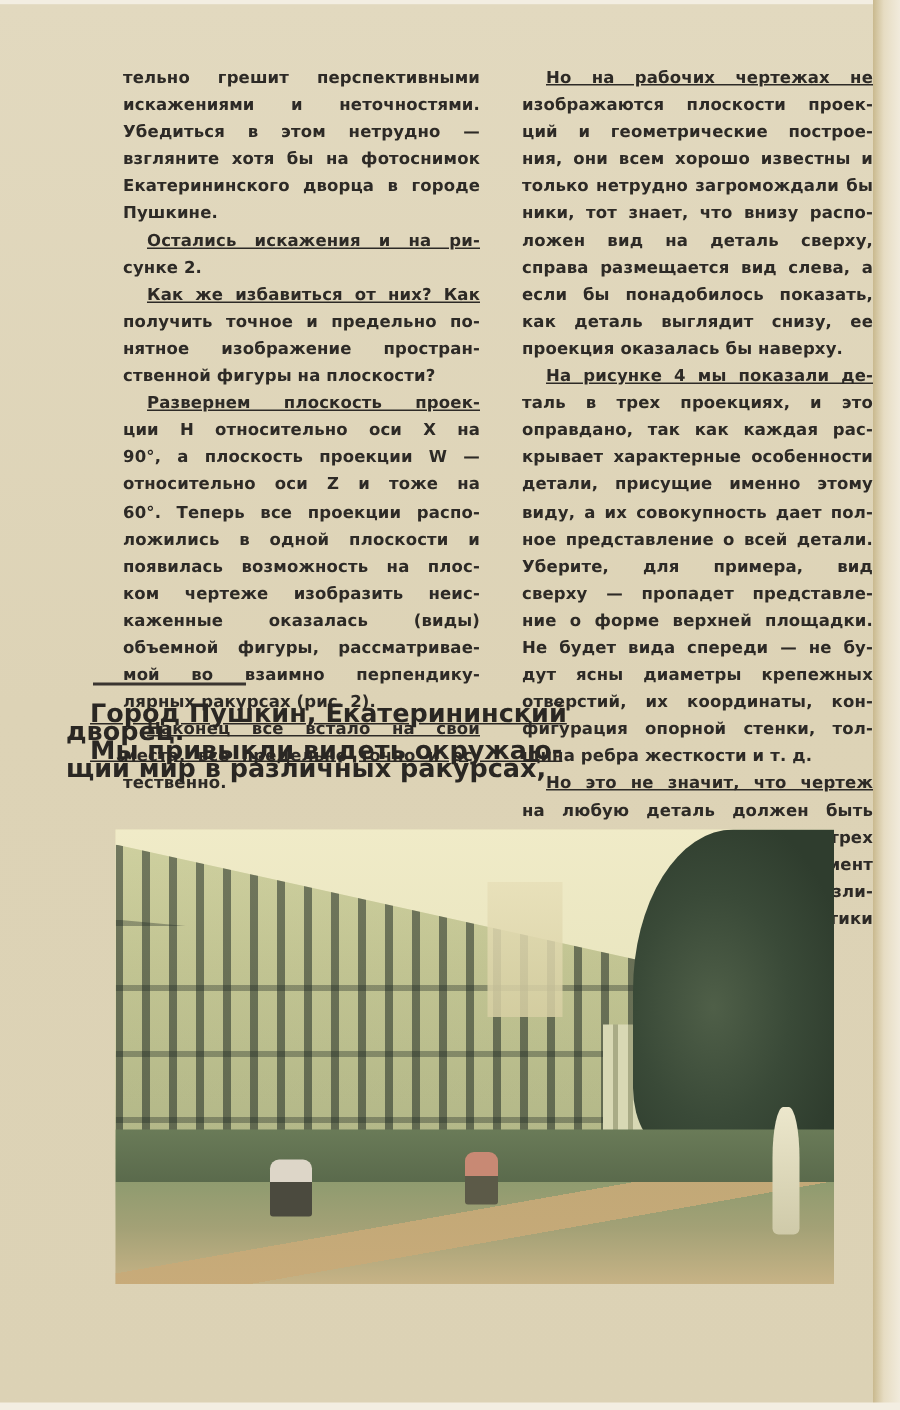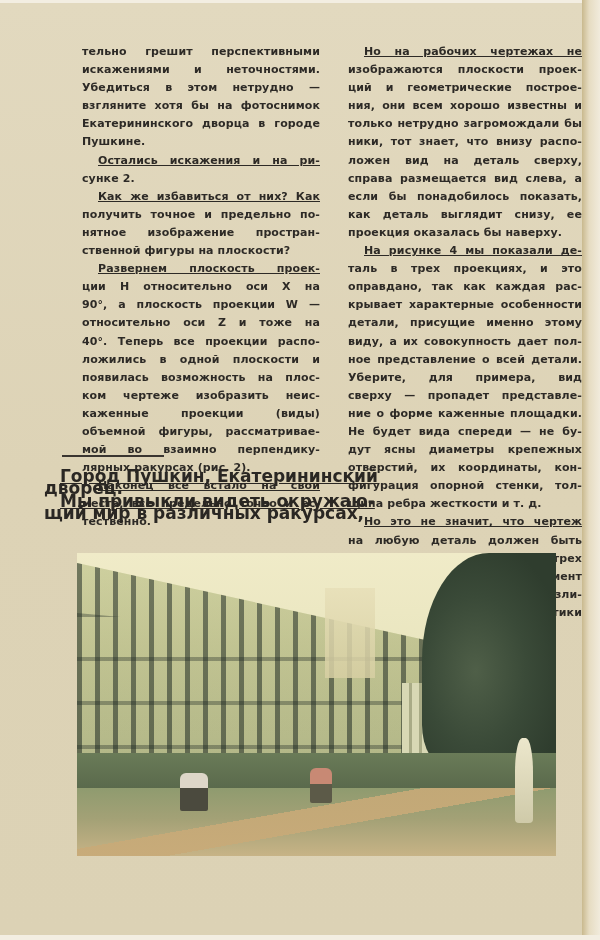--- a/index.html
+++ b/index.html
@@ -101,25 +101,25 @@
     <span class="ln first">Остались искажения и на ри-</span>
     <span class="ln last">сунке 2.</span>
     <span class="ln first">Как же избавиться от них? Как</span>
     <span class="ln">получить точное и предельно по-</span>
     <span class="ln">нятное изображение простран-</span>
     <span class="ln last">ственной фигуры на плоскости?</span>
     <span class="ln first">Развернем плоскость проек-</span>
     <span class="ln">ции H относительно оси X на</span>
     <span class="ln">90°, а плоскость проекции W —</span>
     <span class="ln">относительно оси Z и тоже на</span>
-    <span class="ln">40°. Теперь все проекции распо-</span>
+    <span class="ln">60°. Теперь все проекции распо-</span>
     <span class="ln">ложились в одной плоскости и</span>
     <span class="ln">появилась возможность на плос-</span>
     <span class="ln">ком чертеже изобразить неис-</span>
-    <span class="ln">каженные проекции (виды)</span>
+    <span class="ln">каженные оказалась (виды)</span>
     <span class="ln">объемной фигуры, рассматривае-</span>
     <span class="ln">мой во взаимно перпендику-</span>
     <span class="ln last">лярных ракурсах (рис. 2).</span>
     <span class="ln first">Наконец все встало на свои</span>
     <span class="ln">места, все предельно точно и ес-</span>
     <span class="ln last">тественно.</span>
   </div>
 <div class="rule"></div>
 <div class="caption" id="caption">
     <span class="ln first">Город Пушкин, Екатерининский</span>
@@ -141,21 +141,21 @@
     <span class="ln last">проекция оказалась бы наверху.</span>
     <span class="ln first">На рисунке 4 мы показали де-</span>
     <span class="ln">таль в трех проекциях, и это</span>
     <span class="ln">оправдано, так как каждая рас-</span>
     <span class="ln">крывает характерные особенности</span>
     <span class="ln">детали, присущие именно этому</span>
     <span class="ln">виду, а их совокупность дает пол-</span>
     <span class="ln">ное представление о всей детали.</span>
     <span class="ln">Уберите, для примера, вид</span>
     <span class="ln">сверху — пропадет представле-</span>
-    <span class="ln">ние о форме каженные площадки.</span>
+    <span class="ln">ние о форме верхней площадки.</span>
     <span class="ln">Не будет вида спереди — не бу-</span>
     <span class="ln">дут ясны диаметры крепежных</span>
     <span class="ln">отверстий, их координаты, кон-</span>
     <span class="ln">фигурация опорной стенки, тол-</span>
     <span class="ln last">щина ребра жесткости и т. д.</span>
     <span class="ln first">Но это не значит, что чертеж</span>
     <span class="ln">на любую деталь должен быть</span>
     <span class="ln">выполнен обязательно в трех</span>
     <span class="ln">проекциях. Чертеж — документ</span>
     <span class="ln">лаконичный, он не терпит изли-</span>

